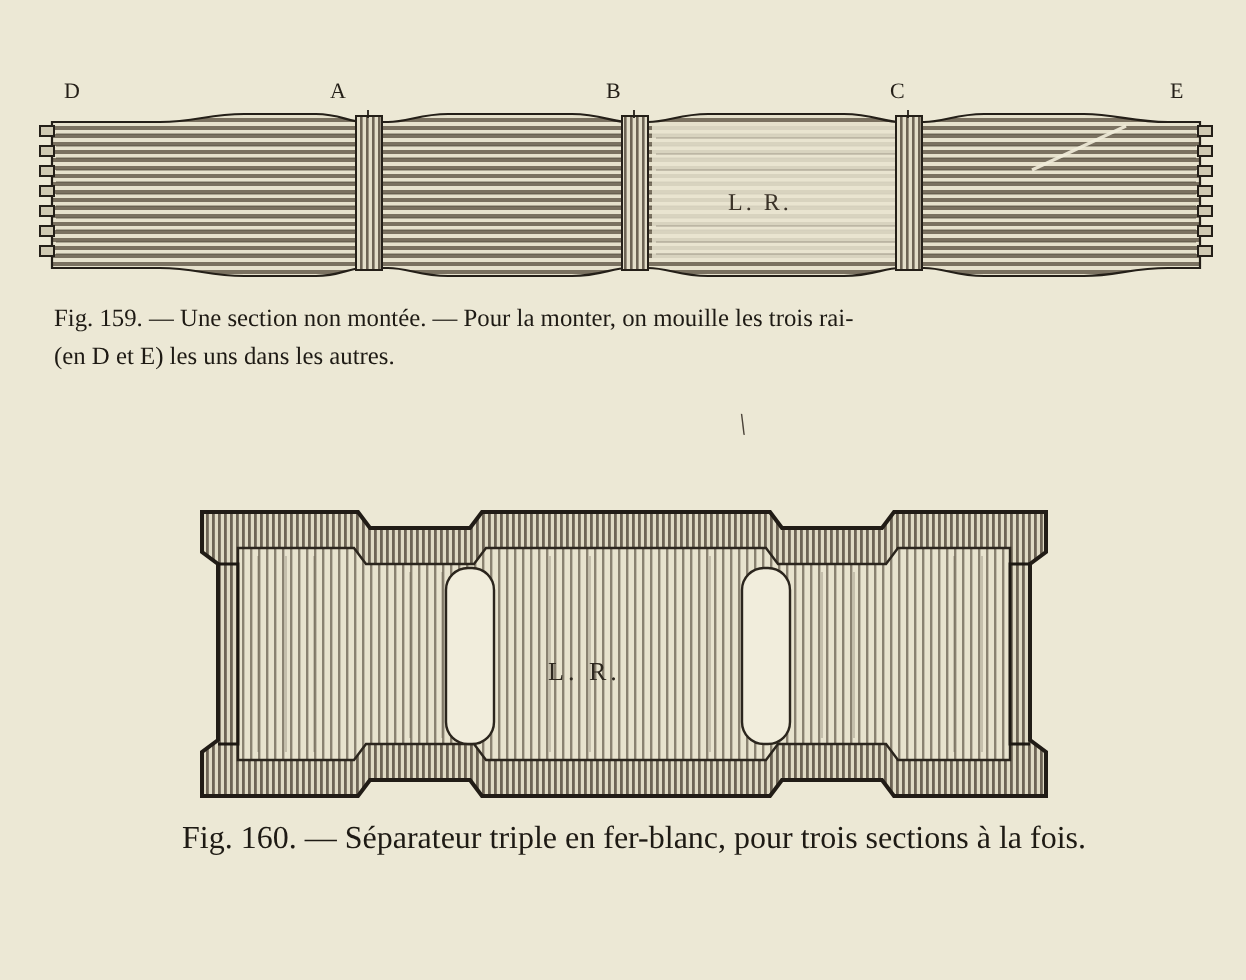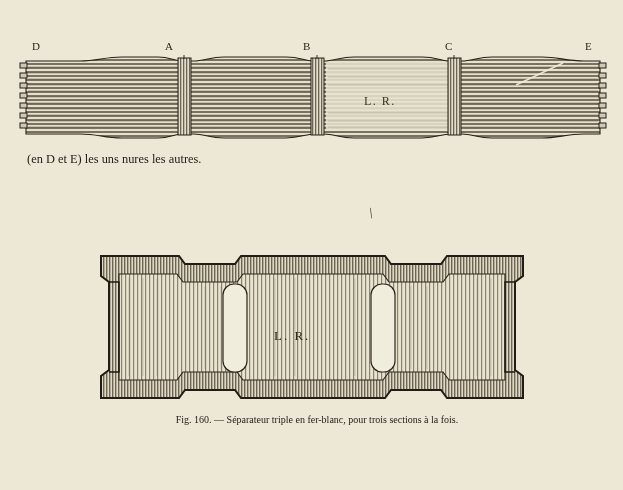--- a/index.html
+++ b/index.html
@@ -81,21 +81,21 @@
     width: 570px;
   }
   .cap159 .l2 { text-indent: 14px; }
   .cap159 .l3 { text-indent: 0px; }
 
   .cap160 {
     left: 57px;
     top: 410px;
     width: 520px;
     text-align: center;
-    font-size: 10px;
+    font-size: 16px;
   }
 
   
   .fig160 {
     position: absolute;
     left: 85px;
     top: 252px;
     width: 455px;
     height: 150px;
   }
@@ -249,21 +249,22 @@
           <line x1="436" y1="0" x2="436" y2="4"></line>
         </g>
 
         <line x1="498" y1="30" x2="545" y2="8" stroke="#f2eedb" stroke-width="1.6" opacity="0.9"></line>
       </svg>
       <div class="lr-mark-1">L. R.</div>
     </div>
   </div>
 
   <div class="caption cap159">
-    <div class="l3">(en D et E) les uns nures les autres.</div>
+    <div class="l1">Fig. 159. — Une section non montée. — Pour la monter, on mouille les trois rai-</div>
+    <div class="l3">(en D et E) les uns dans les autres.</div>
   </div>
 
   <div class="stray-mark">\</div>
 
   <div class="fig160">
     <svg width="455" height="150" viewBox="0 0 455 150">
       <defs>
         <pattern id="hatchV2" width="3" height="6" patternUnits="userSpaceOnUse">
           <rect width="3" height="6" fill="#dfdac4"></rect>
           <rect width="1.4" height="6" fill="#6d6455"></rect>

